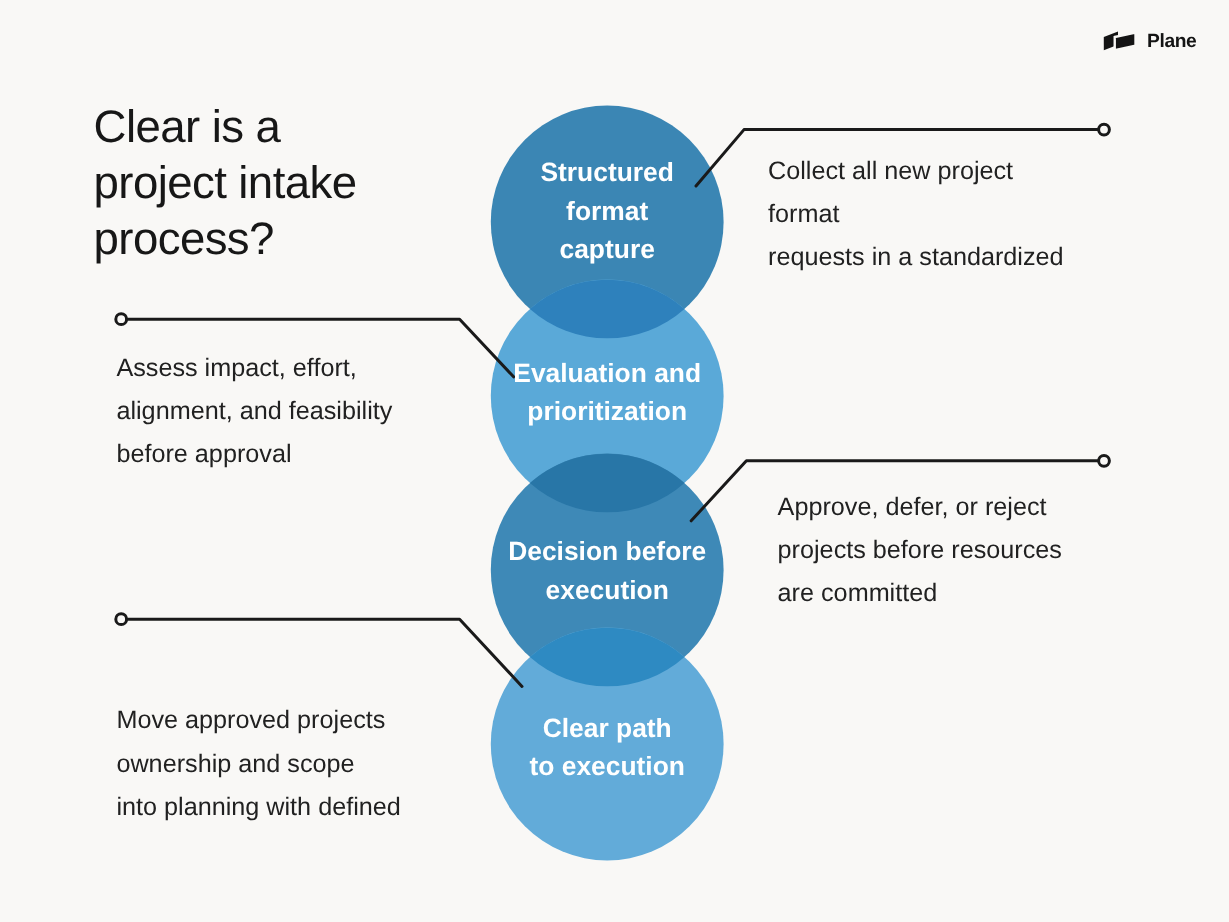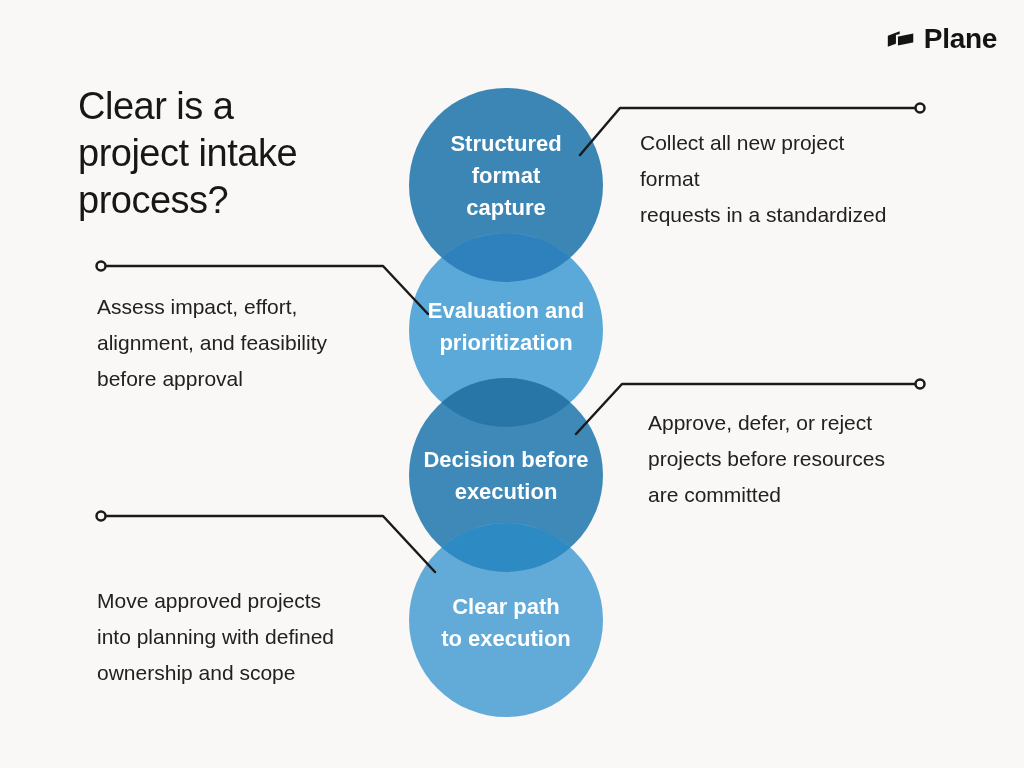--- a/index.html
+++ b/index.html
@@ -37,21 +37,21 @@
   #label-1 { top: 128px; }
   #label-2 { top: 295px; }
   #label-3 { top: 444px; }
   #label-4 { top: 591px; }
 
   .logo {
     position: absolute; top: 23px; right: 27px;
     display: flex; align-items: center; gap: 7px;
   }
   .logo-text {
-    font-size: 28px; font-weight: 600;
+    font-size: 16px; font-weight: 600;
     color: #141414; letter-spacing: -0.3px;
   }
 </style>
 </head>
 <body>
 
 <svg id="diagram-svg" width="1024" height="768" viewBox="0 0 1024 768">
 
   <circle cx="506" cy="185" r="97" fill="#3b86b4"></circle>
   <circle cx="506" cy="330" r="97" fill="#5aa9d8"></circle>
@@ -119,15 +119,15 @@
   <div>alignment, and feasibility</div>
   <div>before approval</div>
 </div>
 <div class="desc" id="desc-3">
   <div>Approve, defer, or reject</div>
   <div>projects before resources</div>
   <div>are committed</div>
 </div>
 <div class="desc" id="desc-4">
   <div>Move approved projects</div>
+  <div>ownership and scope</div>
   <div>into planning with defined</div>
-  <div>ownership and scope</div>
 </div>
 
 </body></html>

